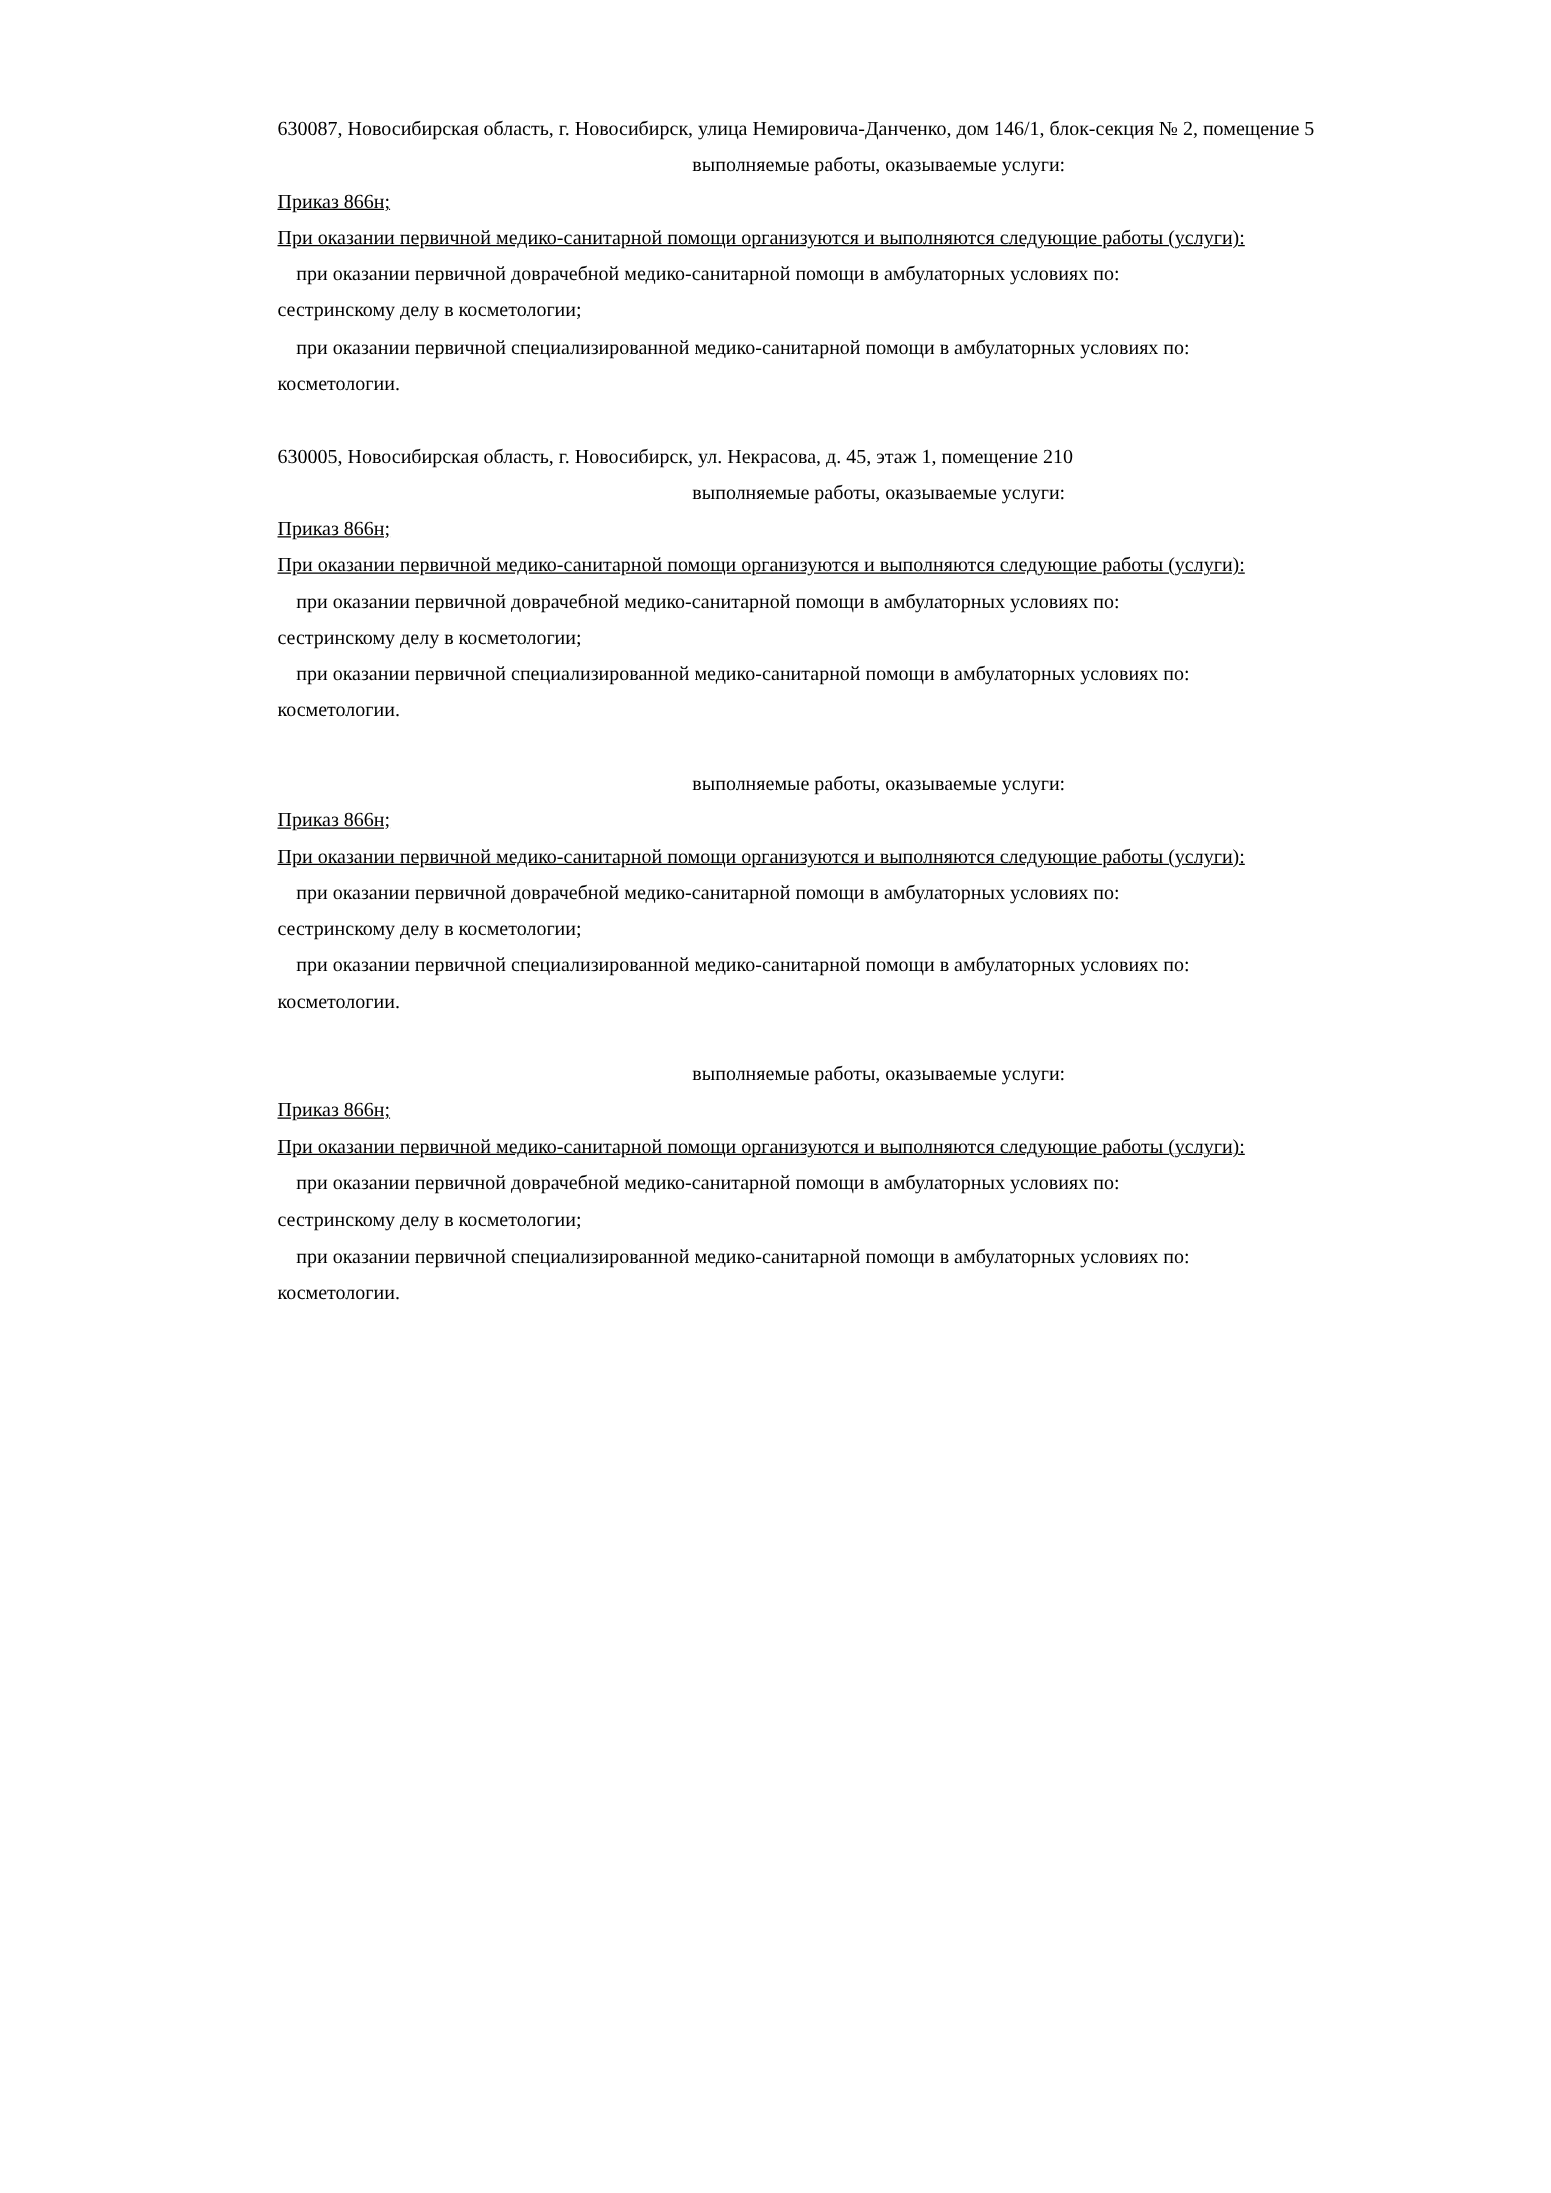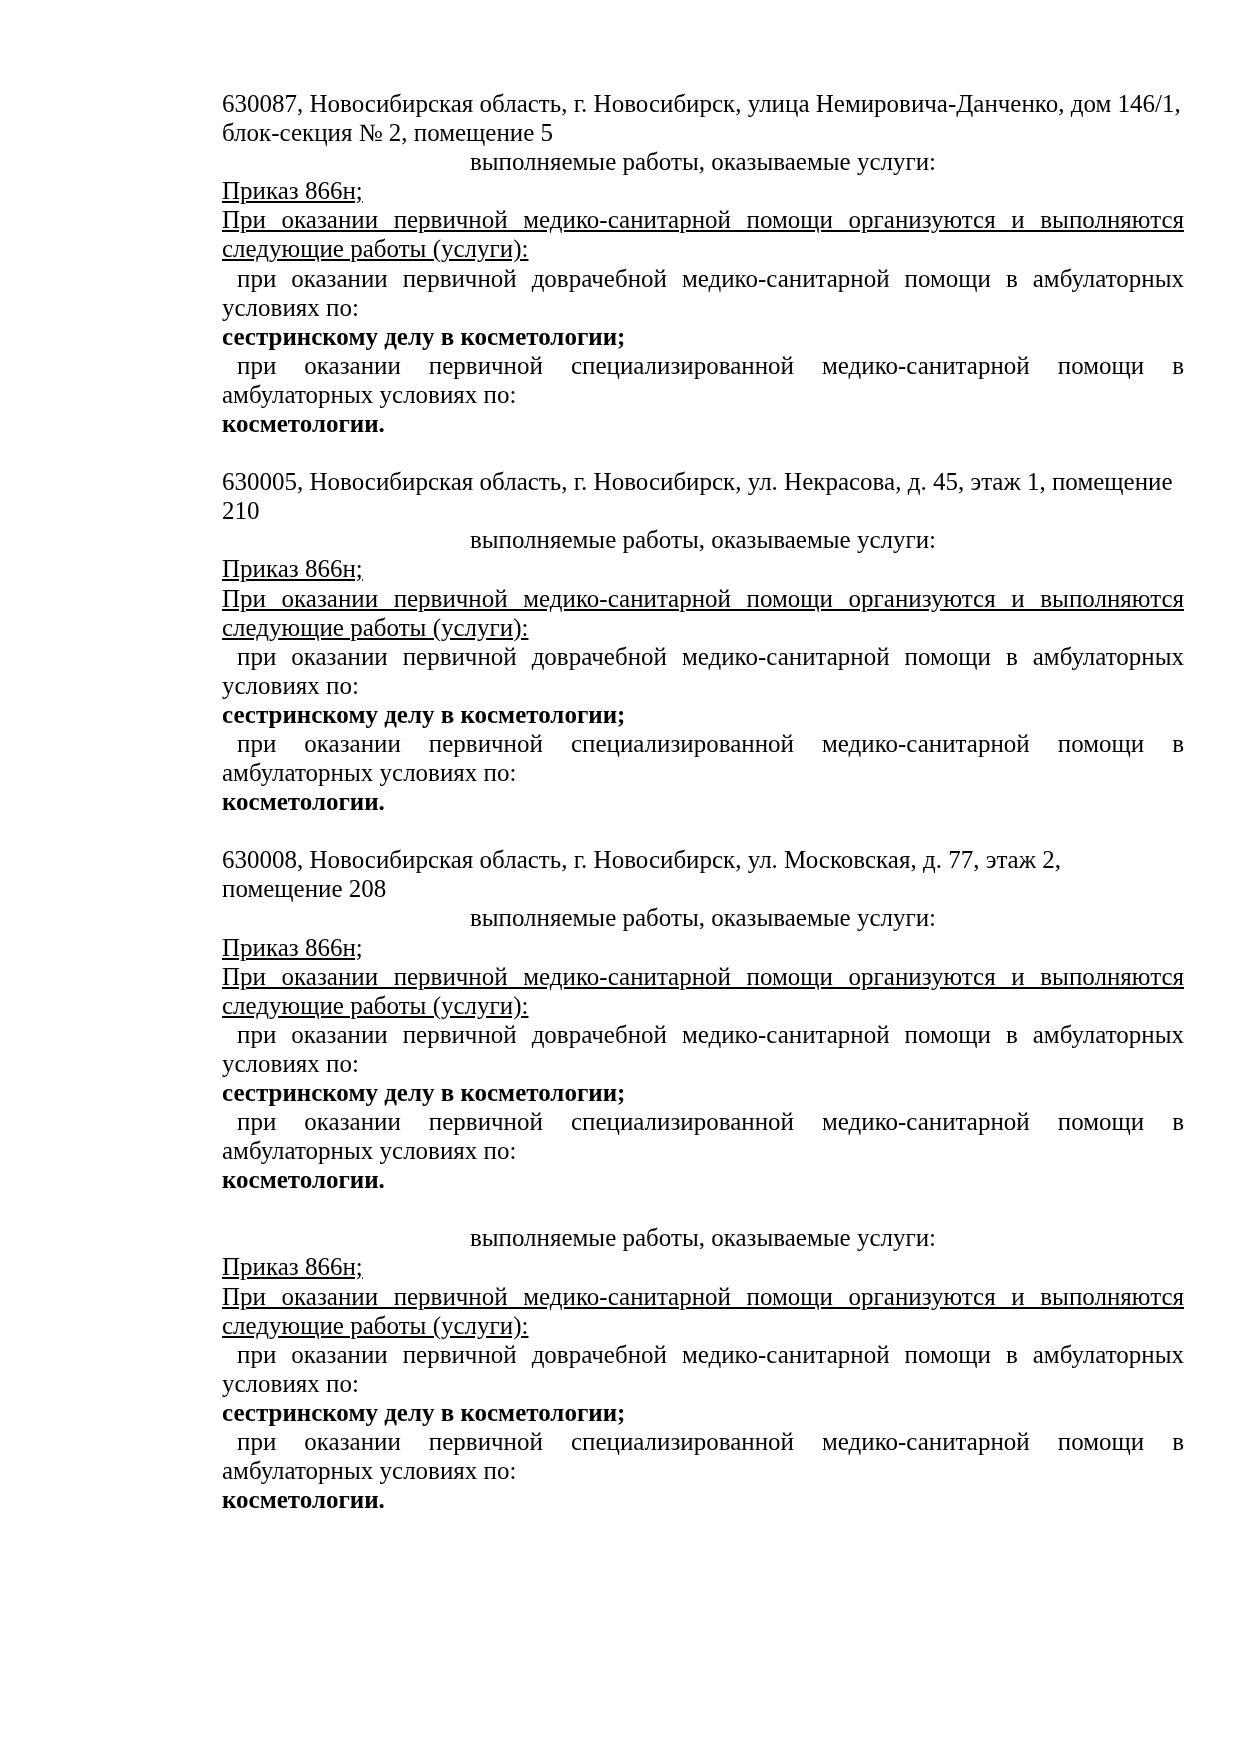--- a/index.html
+++ b/index.html
@@ -7,21 +7,21 @@
     padding: 0;
     background: #ffffff;
   }
   .page {
     position: relative;
     width: 1241px;
     height: 1754px;
     background: #ffffff;
     overflow: hidden;
     font-family: "Liberation Serif", "DejaVu Serif", serif;
-    font-size: 25px;
+    font-size: 16px;
     line-height: 29.1px;
     color: #000000;
   }
   .content {
     position: absolute;
     left: 222px;
     top: 89px;
     width: 962px;
   }
   .content p {
@@ -48,21 +48,20 @@
   }
   .para-l2 {
     margin-left: 15px;
     text-indent: 15px;
     text-align: justify;
     font-family: Liberation Serif, serif;
   }
   .para-l3 {
     margin-left: 40px;
     text-align: left;
-    font-weight: bold;
   }
 </style>
 </head>
 <body>
 
 <div class="page">
   <div class="content">
 
     <section class="block">
       <p class="address">630087, Новосибирская область, г. Новосибирск, улица Немировича-Данченко, дом 146/1, блок-секция № 2, помещение 5</p>
@@ -80,21 +79,20 @@
       <p class="label">выполняемые работы, оказываемые услуги:</p>
       <p class="order">Приказ 866н;</p>
       <p class="para-l1">При оказании первичной медико-санитарной помощи организуются и выполняются следующие работы (услуги):</p>
       <p class="para-l2">при оказании первичной доврачебной медико-санитарной помощи в амбулаторных условиях по:</p>
       <p class="para-l3">сестринскому делу в косметологии;</p>
       <p class="para-l2">при оказании первичной специализированной медико-санитарной помощи в амбулаторных условиях по:</p>
       <p class="para-l3">косметологии.</p>
     </section>
 
     <section class="block">
-      <p class="address">630008, Новосибирская область, г. Новосибирск, ул. Московская, д. 77, этаж 2, помещение 208</p>
       <p class="label">выполняемые работы, оказываемые услуги:</p>
       <p class="order">Приказ 866н;</p>
       <p class="para-l1">При оказании первичной медико-санитарной помощи организуются и выполняются следующие работы (услуги):</p>
       <p class="para-l2">при оказании первичной доврачебной медико-санитарной помощи в амбулаторных условиях по:</p>
       <p class="para-l3">сестринскому делу в косметологии;</p>
       <p class="para-l2">при оказании первичной специализированной медико-санитарной помощи в амбулаторных условиях по:</p>
       <p class="para-l3">косметологии.</p>
     </section>
 
     <section class="block">

